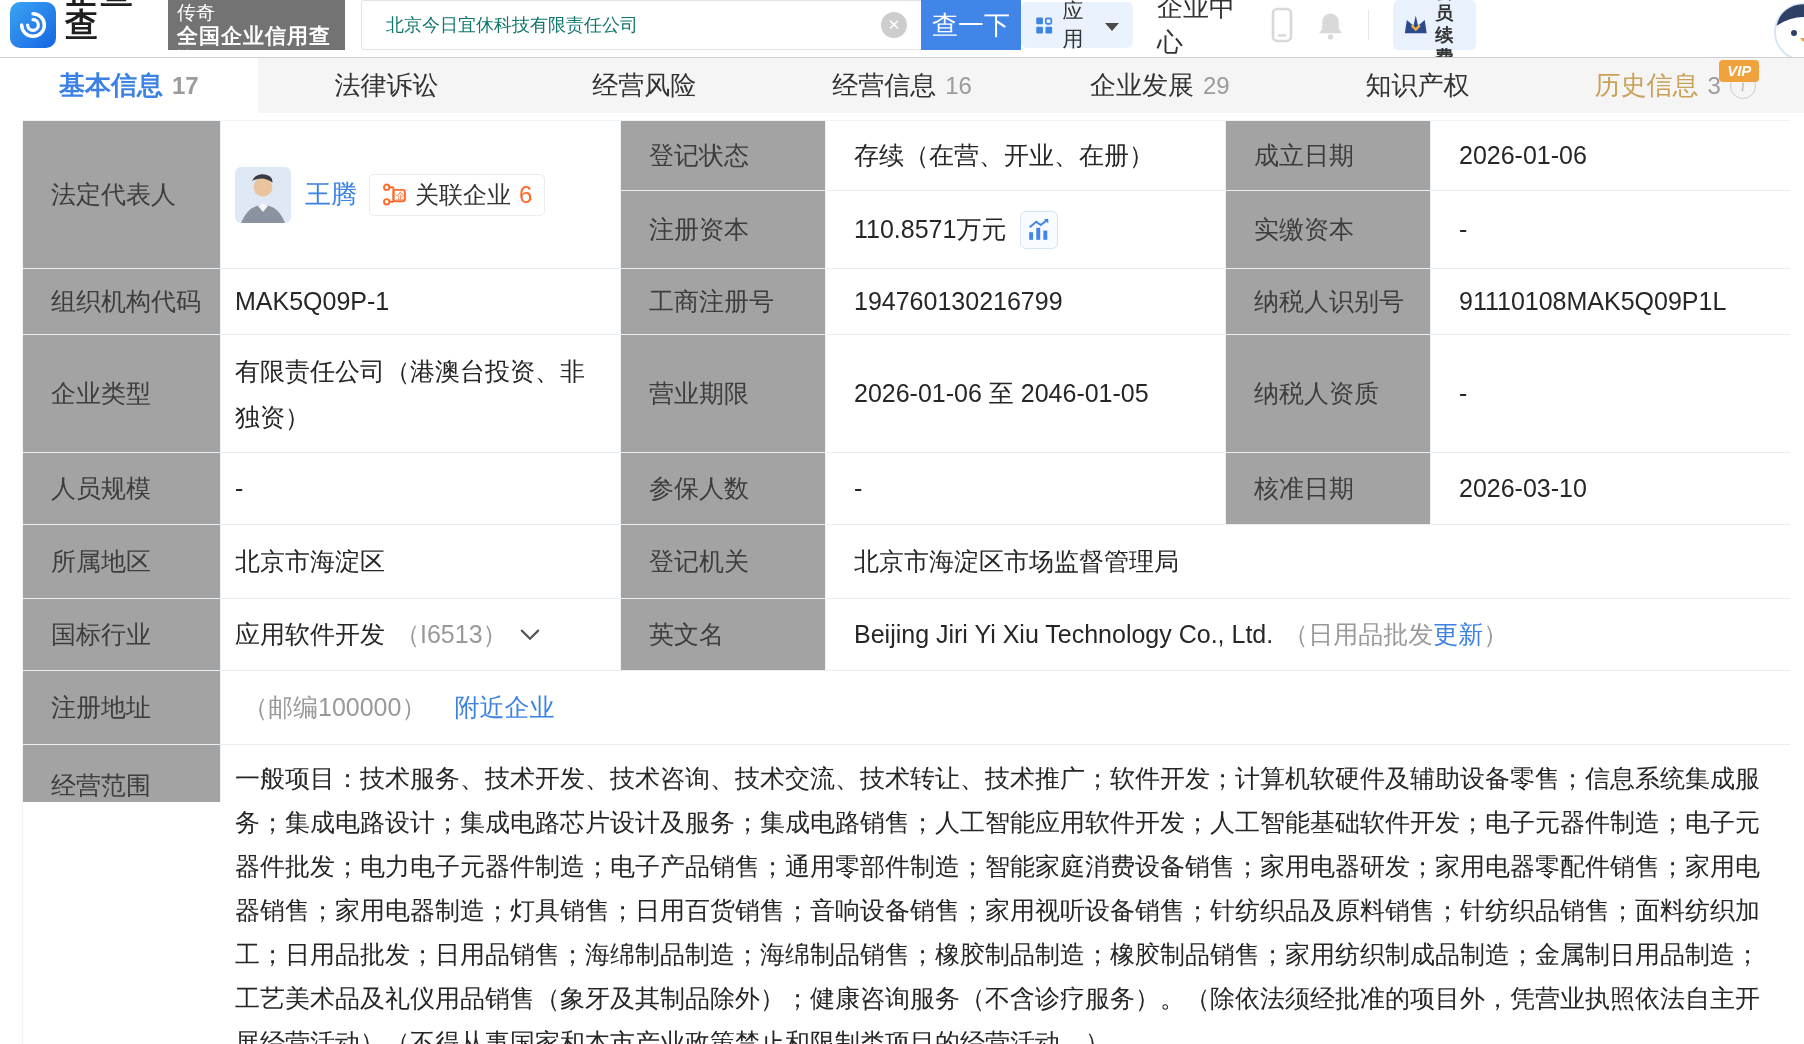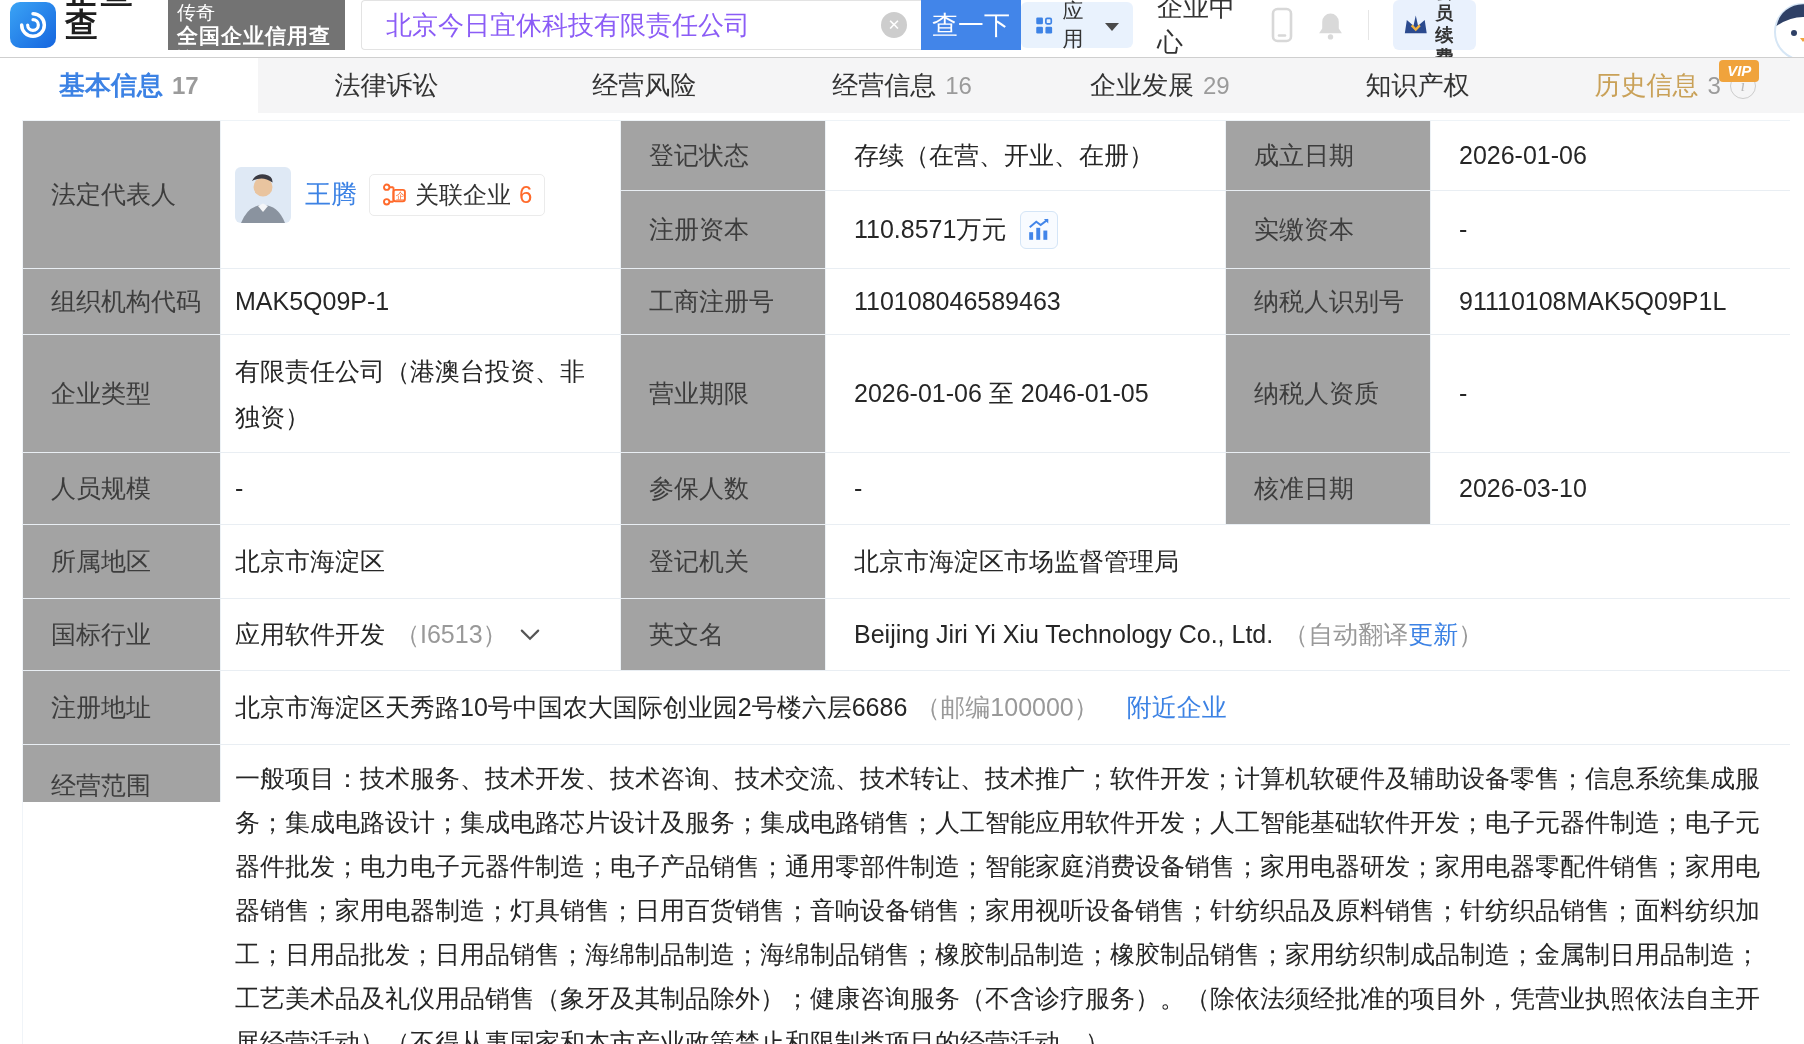--- a/index.html
+++ b/index.html
@@ -16,21 +16,21 @@
     display:flex; align-items:center; justify-content:center; }
   .brand-name { font-size:33px; font-weight:bold; color:#1f1f1f; line-height:1; letter-spacing:2px; }
   .brand-domain { font-size:15px; font-weight:bold; color:#2a2a2a; letter-spacing:4px; margin-top:18px;font-family:Liberation Serif, serif; }
   .promo { margin-left:10px; width:190px; height:50px; background:#737373; color:#fff;
     padding:2px 9px; line-height:1.15; }
   .promo-l1 { font-size:19px; }
   .promo-l2 { font-size:21px; font-weight:600; letter-spacing:1px; }
   .search-wrap { margin-left:16px; display:flex; height:50px; }
   .search-box { width:560px; height:50px; border:1px solid #e3e3e3; border-right:none;
     border-radius:4px 0 0 4px; display:flex; align-items:center; padding:0 14px 0 24px; }
-  .search-value { flex:1; font-size:26px; color:#8b5cf6; white-space:nowrap; overflow:hidden; }
+  .search-value { flex:1; font-size:18px; color:#0f766e; white-space:nowrap; overflow:hidden; }
   .clear-icon { width:26px; height:26px; border-radius:50%; background:#cdcdcd; color:#fff;
     font-size:15px; display:flex; align-items:center; justify-content:center; cursor:pointer; }
   .search-btn { width:100px; height:50px; background:#4285e9; color:#fff; font-size:26px;
     display:flex; align-items:center; justify-content:center; border:none; cursor:pointer; }
   .header-right { margin-left:auto; display:flex; align-items:center; height:50px; gap:24px;
     padding-right:56px; }
   .apps-pill { background:#e9f2fd; border-radius:6px; height:46px; padding:0 14px;
     display:flex; align-items:center; gap:9px; font-size:21px; color:#333; cursor:pointer; }
   .caret-down { width:0; height:0; border-left:7px solid transparent; border-right:7px solid transparent;
     border-top:8px solid #4a4a4a; margin-top:3px; }
@@ -261,21 +261,21 @@
           <div class="cell lbl c-l3">实缴资本</div>
           <div class="cell c-v3">-</div>
         </div>
       </div>
     </div>
 
     <div class="trow h-r2">
       <div class="cell lbl c-l1">组织机构代码</div>
       <div class="cell c-v1">MAK5Q09P-1</div>
       <div class="cell lbl c-l2">工商注册号</div>
-      <div class="cell c-v2">110108046589463</div>
+      <div class="cell c-v2">194760130216799</div>
       <div class="cell lbl c-l3">纳税人识别号</div>
       <div class="cell c-v3">91110108MAK5Q09P1L</div>
     </div>
 
     <div class="trow h-r3">
       <div class="cell lbl c-l1">企业类型</div>
       <div class="cell c-v1">
         <span class="wrap2">有限责任公司（港澳台投资、非独资）</span>
       </div>
       <div class="cell lbl c-l2">营业期限</div>
@@ -307,30 +307,29 @@
         <span class="gray en-note">（I6513）</span>
         <span class="chevron">
           <svg viewBox="0 0 18 11" width="20" height="12">
             <polyline points="1.5,1.5 9,9 16.5,1.5" stroke="#555" stroke-width="2" fill="none" stroke-linecap="round"></polyline>
           </svg>
         </span>
       </div>
       <div class="cell lbl c-l2">英文名</div>
       <div class="cell c-span">
         <span>Beijing Jiri Yi Xiu Technology Co., Ltd.</span>
-        <span class="gray en-note">（自动翻译</span>
+        <span class="gray en-note">（日用品批发</span>
         <span class="link">更新</span>
         <span class="gray">）</span>
       </div>
     </div>
 
     <div class="trow h-r7">
       <div class="cell lbl c-l1">注册地址</div>
       <div class="cell c-span" style="padding-left:14px;">
-        <span>北京市海淀区天秀路10号中国农大国际创业园2号楼六层6686</span>
         <span class="gray addr-zip">（邮编100000）</span>
         <span class="link addr-link">附近企业</span>
       </div>
     </div>
 
     <div class="trow h-r8">
       <div class="cell lbl c-l1 scope-lbl">经营范围</div>
       <div class="cell scope-val">一般项目：技术服务、技术开发、技术咨询、技术交流、技术转让、技术推广；软件开发；计算机软硬件及辅助设备零售；信息系统集成服务；集成电路设计；集成电路芯片设计及服务；集成电路销售；人工智能应用软件开发；人工智能基础软件开发；电子元器件制造；电子元器件批发；电力电子元器件制造；电子产品销售；通用零部件制造；智能家庭消费设备销售；家用电器研发；家用电器零配件销售；家用电器销售；家用电器制造；灯具销售；日用百货销售；音响设备销售；家用视听设备销售；针纺织品及原料销售；针纺织品销售；面料纺织加工；日用品批发；日用品销售；海绵制品制造；海绵制品销售；橡胶制品制造；橡胶制品销售；家用纺织制成品制造；金属制日用品制造；工艺美术品及礼仪用品销售（象牙及其制品除外）；健康咨询服务（不含诊疗服务）。（除依法须经批准的项目外，凭营业执照依法自主开展经营活动）（不得从事国家和本市产业政策禁止和限制类项目的经营活动。）</div>
     </div>
 

